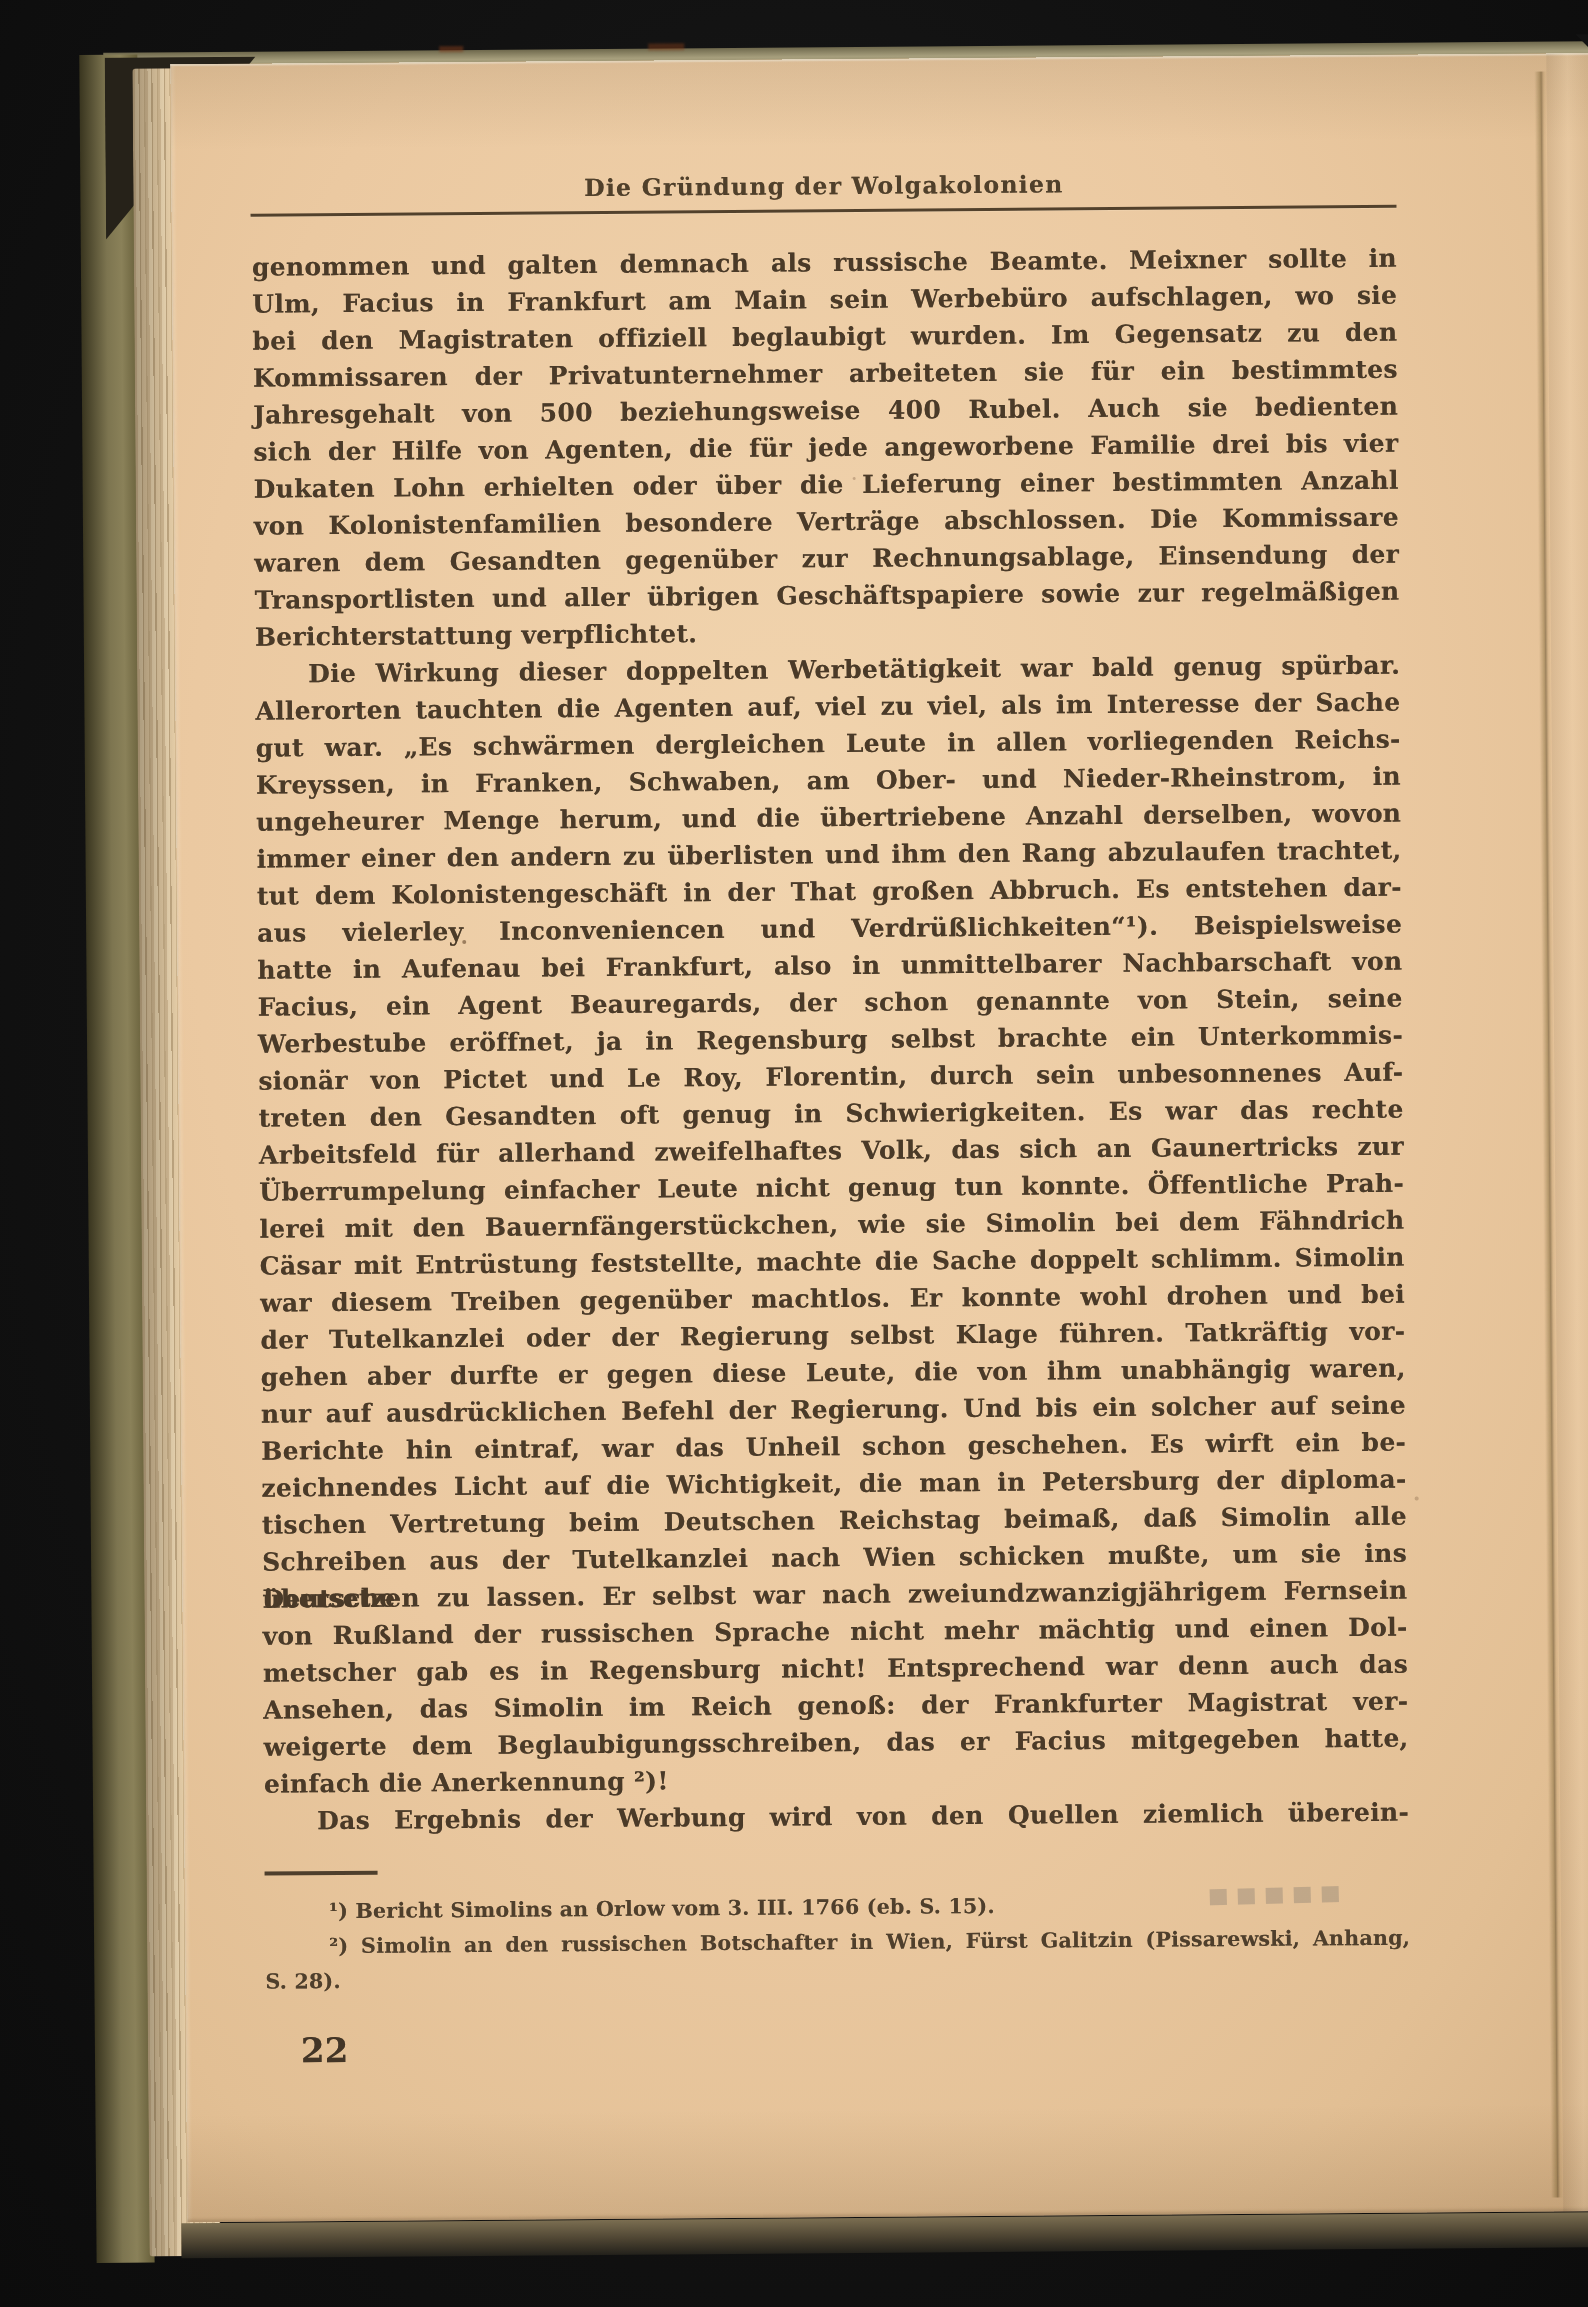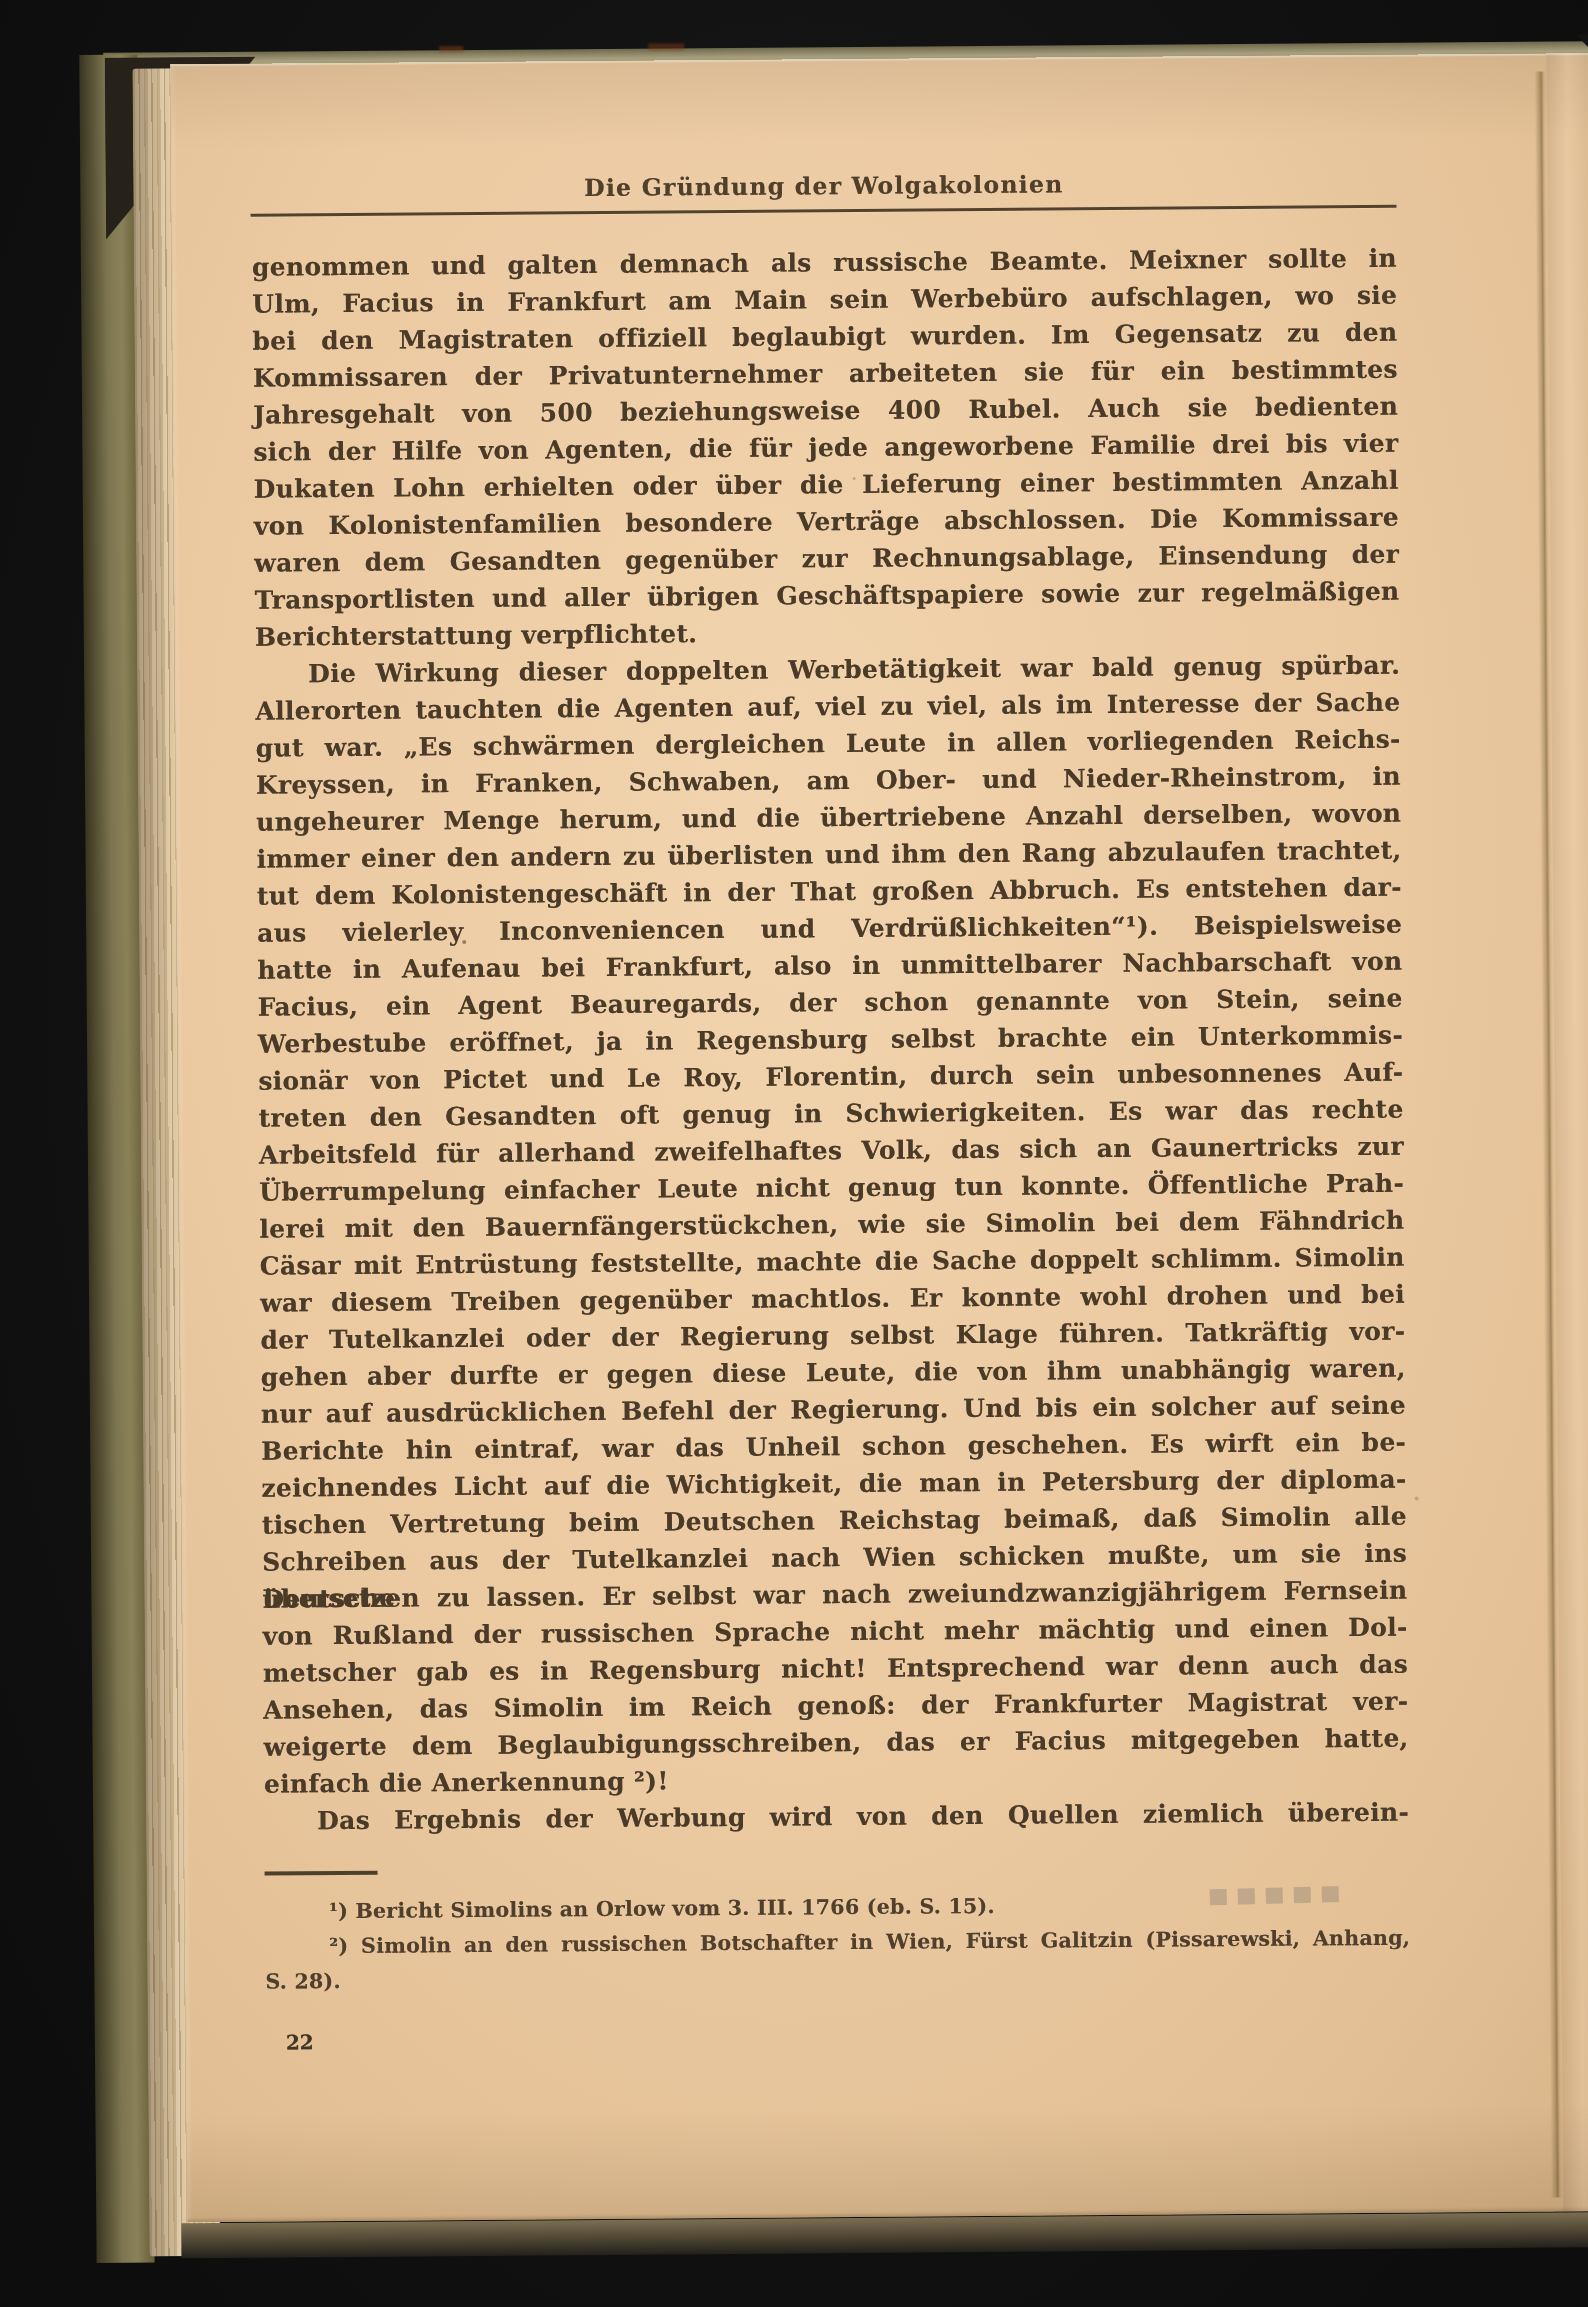--- a/index.html
+++ b/index.html
@@ -51,21 +51,21 @@
   .tline.indent{text-indent:53px;}
 
   .fn-rule{position:absolute;top:1808px;left:80px;width:113px;height:3.6px;background:#4e3f2d;}
   .footnotes{position:absolute;top:1831px;left:80px;width:1145px;
         font-size:20.6px;font-weight:bold;color:#4f3f2c;letter-spacing:0.2px;
         text-shadow:0 0 0.6px rgba(79,63,44,.5);}
   .fnline{height:35px;line-height:35px;}
   .fnline.fnindent{text-indent:64px;}
   .fnline.fnjust{text-align:justify;text-align-last:justify;}
 
-  .page-num{position:absolute;top:1967px;left:100px;font-size:20px;font-weight:bold;color:#43352
+  .page-num{position:absolute;top:1967px;left:115px;font-size:34px;font-weight:bold;color:#43352
 6;color:#433526;text-shadow:0 0 0.6px rgba(67,53,38,.6);}
 
   .smudge{position:absolute;top:1832px;left:1025px;width:130px;height:15.8px;opacity:.5;filter:blur(0.6px);
         transform:rotate(-1deg);
         background:repeating-linear-gradient(90deg,rgba(95,95,95,.55) 0 17px,rgba(95,95,95,0) 17px 28px);}
   .speck{position:absolute;border-radius:50%;background:rgba(90,60,35,.55);}
   .speck.s1{left:285px;top:878px;width:4.2px;height:4.2px;}
   .speck.s2{left:679px;top:418px;width:3px;height:3px;opacity:.5;}
   .speck.s3{left:1233px;top:1442px;width:3.6px;height:3.6px;opacity:.45;}
   .fox1{position:absolute;left:336px;top:-3.6px;width:24px;height:6px;background:rgba(130,60,25,.5);filter:blur(1.2px);}

